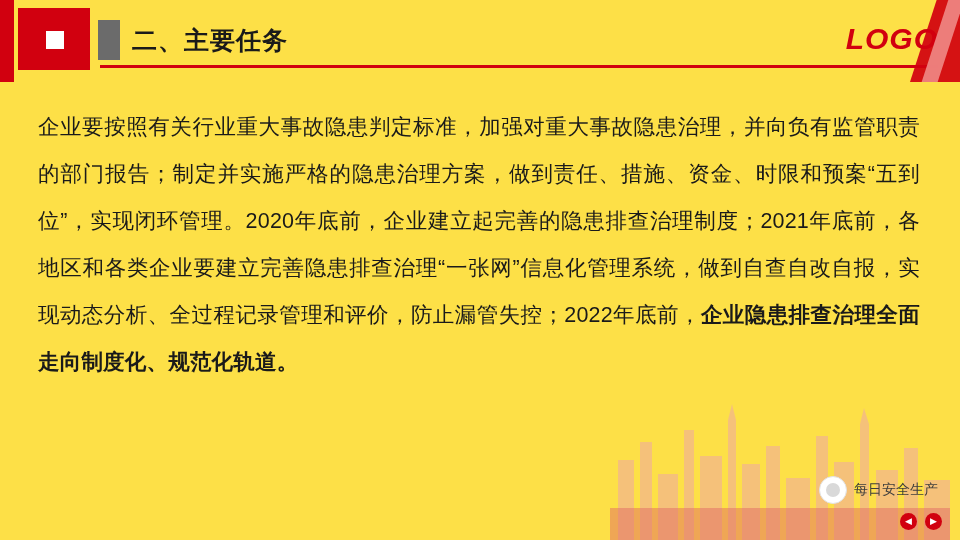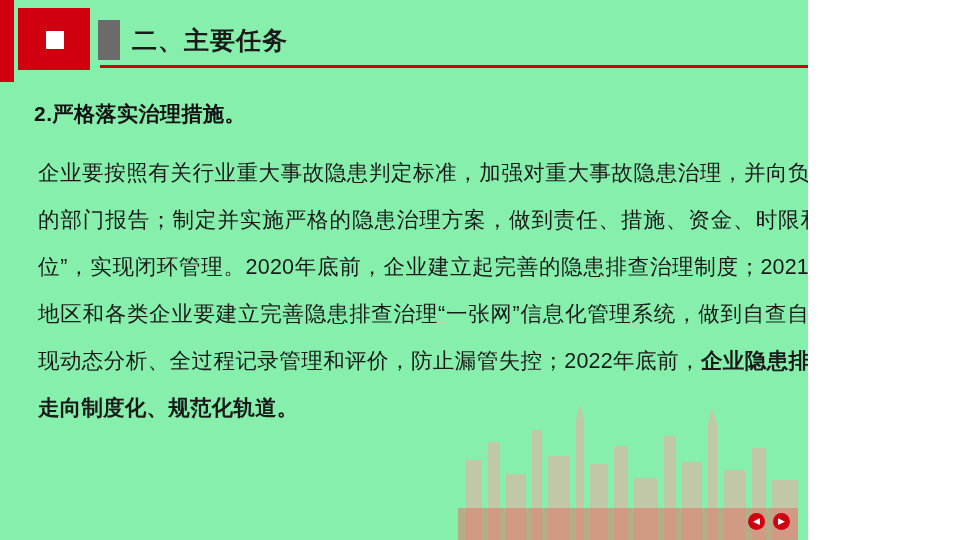--- a/index.html
+++ b/index.html
@@ -8,23 +8,23 @@
   }
   body {
     width: 960px;
     height: 540px;
     overflow: hidden;
     background: #ffffff;
     font-family: "Liberation Sans", sans-serif;
   }
   .slide {
     position: relative;
-    width: 808px;
+    width: 960px;
     height: 540px;
-    background: #86efac;
+    background: #fde047;
     overflow: hidden;
   }
 
   
   .header {
     position: absolute;
     left: 0; top: 0;
     width: 960px;
     height: 82px;
   }
@@ -218,23 +218,28 @@
       <rect x="324" y="90" width="26" height="60"></rect>
       <polygon points="128,30 132,14 136,30"></polygon>
       <polygon points="260,34 264,18 269,34"></polygon>
     </g>
     <g fill="#e26b63" opacity="0.5">
       <rect x="10" y="118" width="340" height="32"></rect>
     </g>
   </svg>
 
   <div class="content">
-    <div class="section-heading">2.严格落实治理措施。</div>
     <p class="paragraph"><span>企业要按照有关行业重大事故隐患判定标准，加强对重大事故隐患治理，并向负有监管职责的部门报告；制定并实施严格的隐患治理方案，做到责任、措施、资金、时限和预案“五到位”，实现闭环管理。2020年底前，企业建立起完善的隐患排查治理制度；2021年底前，各地区和各类企业要建立完善隐患排查治理“一张网”信息化管理系统，做到自查自改自报，实现动态分析、全过程记录管理和评价，防止漏管失控；2022年底前，</span><span class="bold">企业隐患排查治理全面走向制度化、规范化轨道。</span></p>
   </div>
 
+  <div class="watermark">
+    <div class="watermark-avatar">
+        <div class="dot"></div>
+      </div>
+    <div class="watermark-text">每日安全生产</div>
+  </div>
 
   <div class="nav-arrows">
     <div class="nav-btn">◀</div>
     <div class="nav-btn">▶</div>
   </div>
 
 </div>
 
 </body></html>

